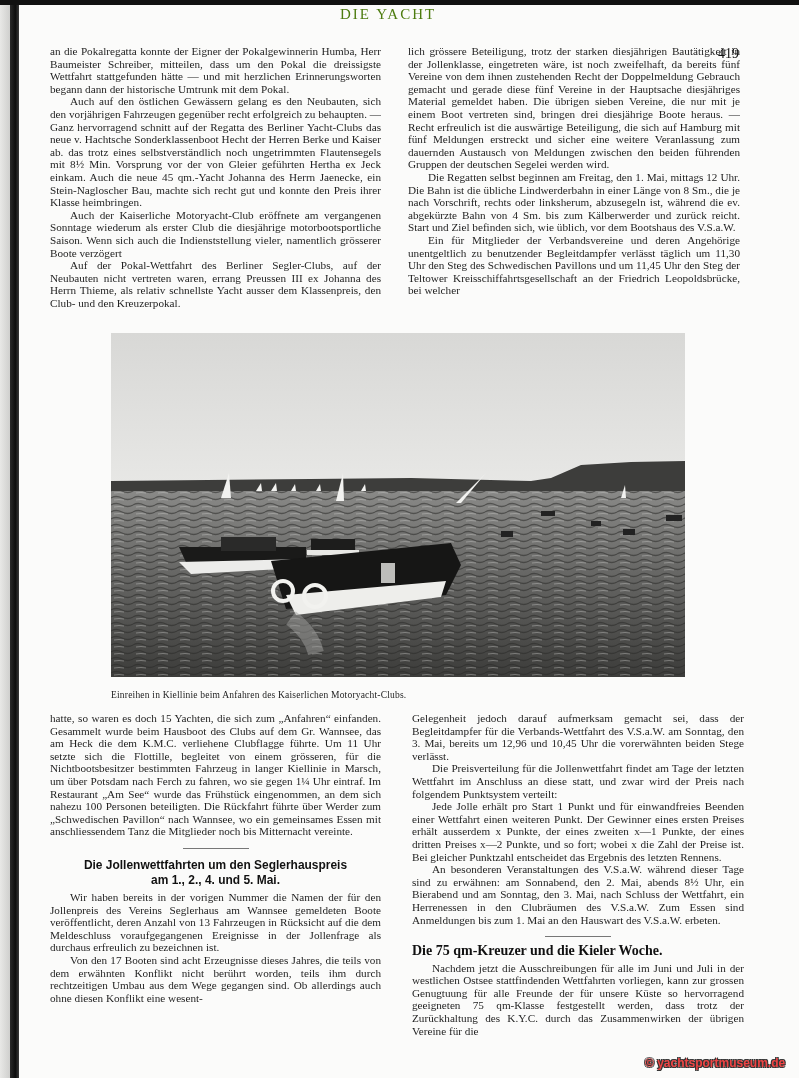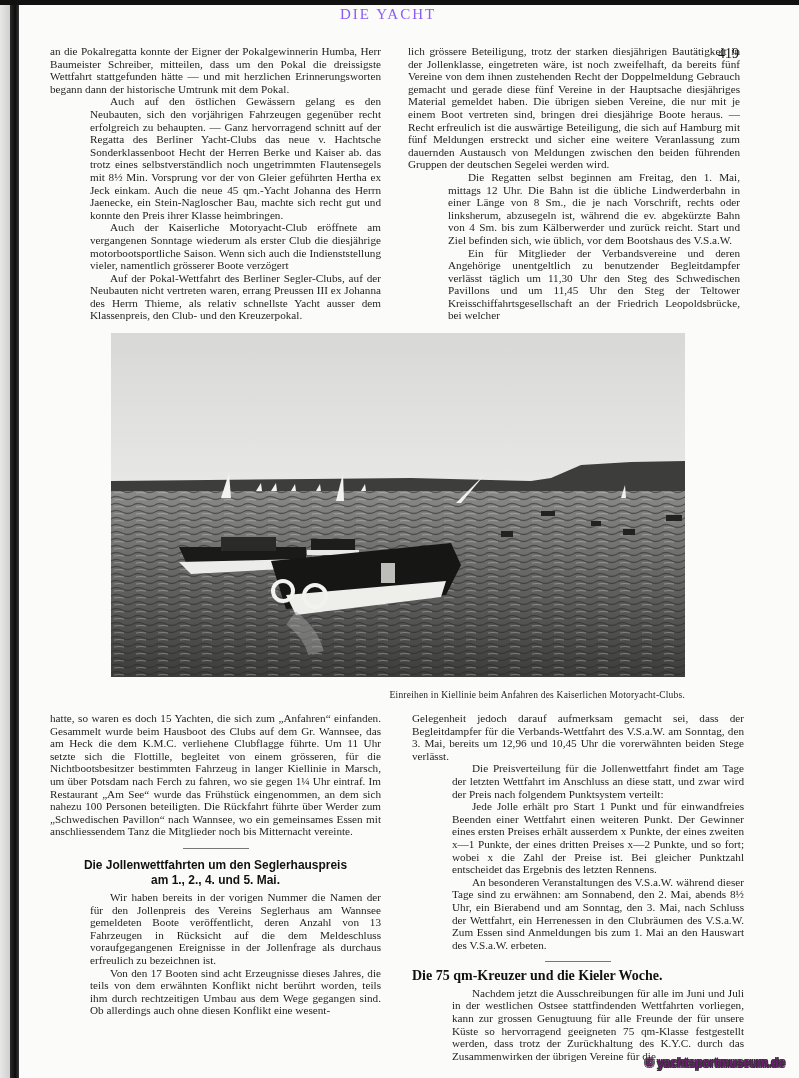--- a/index.html
+++ b/index.html
@@ -9,45 +9,45 @@
       font-family:"Liberation Serif","DejaVu Serif",serif;
       color:#1e1e1e;
     }
     .topbar { position:absolute; left:0; top:0; width:799px; height:5px; background:#111; }
     .spine { position:absolute; left:10px; top:5px; width:9px; height:1073px;
       background:linear-gradient(to right,#2a2a2a,#0d0d0d 60%,#3a3a3a); }
     .spine-shadow { position:absolute; left:0; top:5px; width:10px; height:1073px;
       background:linear-gradient(to right,#e8e8e6,#cfcfcd); }
     .running-head { position:absolute; left:0; top:6px; width:799px; height:18px; }
     .journal-title { position:absolute; left:340px; top:0; font-size:15px; letter-spacing:2px;
-      font-family:"Liberation Serif",serif; color:#8b5cf6; }
+      font-family:"Liberation Serif",serif; color:#4d7c0f; }
     .page-number { position:absolute; left:718px; top:0; font-size:14px; color:#111;margin-top:40px; }
 
     .col { position:absolute; font-size:11.2px; line-height:12.6px; text-align:justify; }
     .col p { margin:0; text-indent:0; }
-    .col p.ind { text-indent:20px;margin-left:40px; }
+    .col p.ind { text-indent:20px; }
     .col-tl { left:50px; top:45px; width:331px; }
     .col-tr { left:408px; top:45px; width:332px; }
     .col-bl { left:50px; top:712px; width:331px; }
     .col-br { left:412px; top:712px; width:332px; }
 
     .figure { position:absolute; left:111px; top:333px; width:574px; height:344px;
       overflow:hidden; background:#d9d9d6; }
-    .caption { position:absolute; left:111px; top:690px; width:574px; text-align:right;
+    .caption { position:absolute; left:111px; top:690px; width:574px; text-align:left;
       font-size:9.5px; letter-spacing:0.2px; color:#222; }
 
     .rule { width:66px; height:1px; background:#777; margin:10px auto 8px auto; }
     .headline { font-family:"Liberation Sans","DejaVu Sans",sans-serif; font-weight:bold;
       font-size:13px; line-height:15px; text-align:center; margin:0 0 4px 0; color:#111;
       transform:scaleX(0.92); }
     .headline-serif { font-family:"Liberation Serif",serif; font-weight:bold; font-size:14px;
       text-align:left; margin:0 0 4px 0; color:#111; }
 
     .watermark { position:absolute; left:645px; top:1056px; font-family:"Liberation Sans",sans-serif;
-      font-size:12px; font-weight:bold; color:#701a75;
+      font-size:12px; font-weight:bold; color:#ef4444;
       text-shadow:-1px -1px 0 #333,1px -1px 0 #333,-1px 1px 0 #333,1px 1px 0 #333; }
   </style>
 </head>
 <body>
 
 <div class="topbar"></div>
 <div class="spine-shadow"></div>
 <div class="spine"></div>
 
 <div class="running-head">

